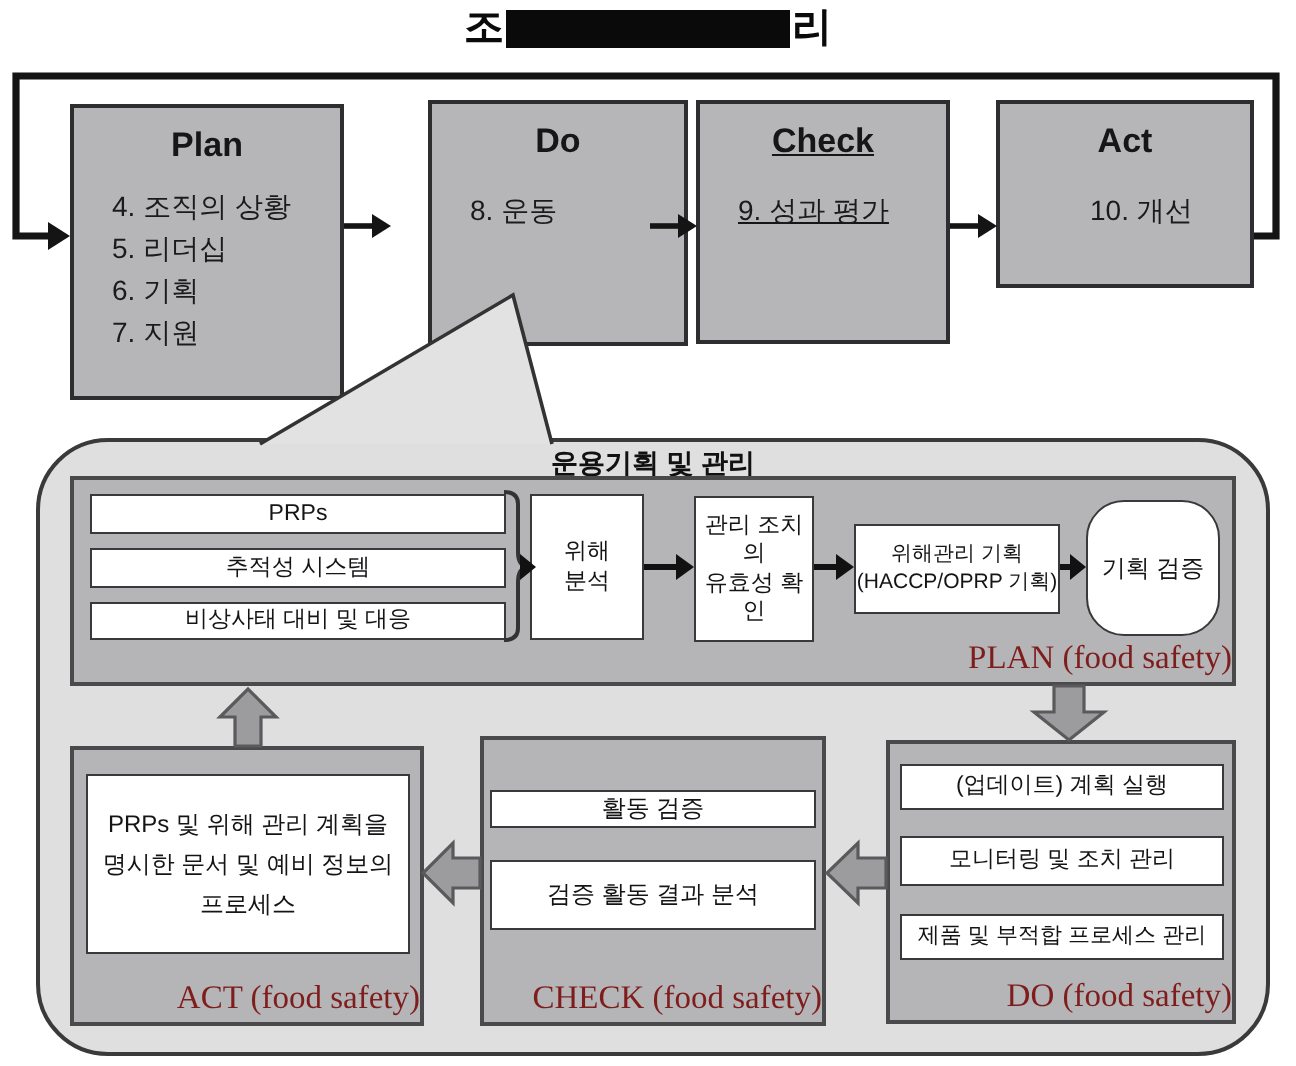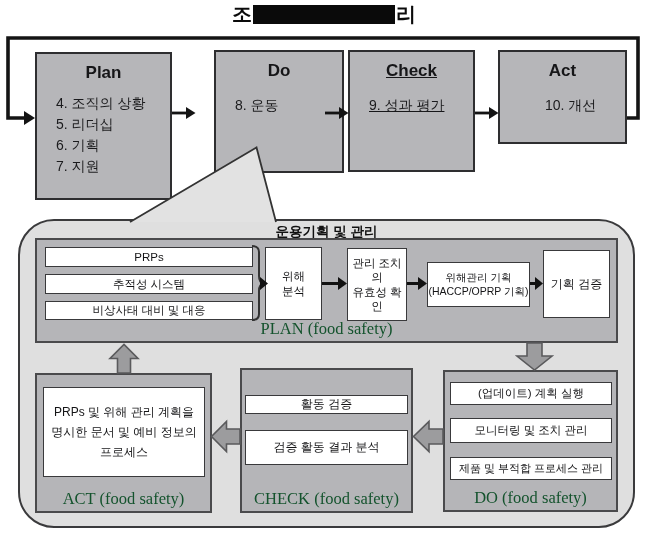--- a/index.html
+++ b/index.html
@@ -25,36 +25,36 @@
   #panel{position:absolute;left:18px;top:219px;width:617px;height:309px;box-sizing:border-box;
          background:#dfdfdf;border:2px solid #3a3a3c;border-radius:36px;}
   #panel-title{position:absolute;left:18px;top:223px;width:617px;text-align:center;
                font-size:13.5px;font-weight:bold;color:#111;}
 
   .section{position:absolute;background:#b5b5b8;border:2px solid #4a4a4c;box-sizing:border-box;}
   #sec-plan{left:35px;top:238px;width:583px;height:105px;}
   #sec-do{left:443px;top:370px;width:175px;height:142px;}
   #sec-check{left:240px;top:368px;width:173px;height:145px;}
   #sec-act{left:35px;top:373px;width:177px;height:140px;}
-  .sec-label{position:absolute;left:0;bottom:2px;width:100%;text-align:center;
-             font-family:"Liberation Serif","DejaVu Serif",serif;font-size:16.5px;color:#14532d;}
+  .sec-label{position:absolute;left:0;bottom:2px;width:100%;text-align:right;
+             font-family:"Liberation Serif","DejaVu Serif",serif;font-size:16.5px;color:#7f1d1d;}
 
   .wbox{position:absolute;background:#fff;border:1.5px solid #39393b;box-sizing:border-box;
         display:flex;align-items:center;justify-content:center;text-align:center;
         font-size:11.5px;line-height:1.25;color:#141416;white-space:pre-line;}
 
   
   #prp1{left:45px;top:247px;width:208px;height:20px;}
   #prp2{left:45px;top:274px;width:208px;height:20px;}
   #prp3{left:45px;top:301px;width:208px;height:19px;}
   
   #st-hazard{left:265px;top:247px;width:57px;height:73px;}
   #st-valid{left:347px;top:248px;width:60px;height:73px;}
   #st-haccp{left:427px;top:262px;width:103px;height:45px;font-size:10.5px;}
-  #st-verify{left:543px;top:250px;width:67px;height:68px;font-size:12px;}
+  #st-verify{left:543px;top:250px;width:67px;height:68px;font-size:12px;border-radius:19px;}
   
   #do1{left:450px;top:382px;width:162px;height:23px;}
   #do2{left:450px;top:418px;width:162px;height:25px;}
   #do3{left:450px;top:457px;width:162px;height:23px;font-size:11px;}
   
   #ck1{left:245px;top:395px;width:163px;height:19px;font-size:12px;}
   #ck2{left:245px;top:430px;width:163px;height:35px;font-size:12px;}
   
   #act-note{left:43px;top:387px;width:162px;height:90px;font-size:12px;line-height:20px;}
 

